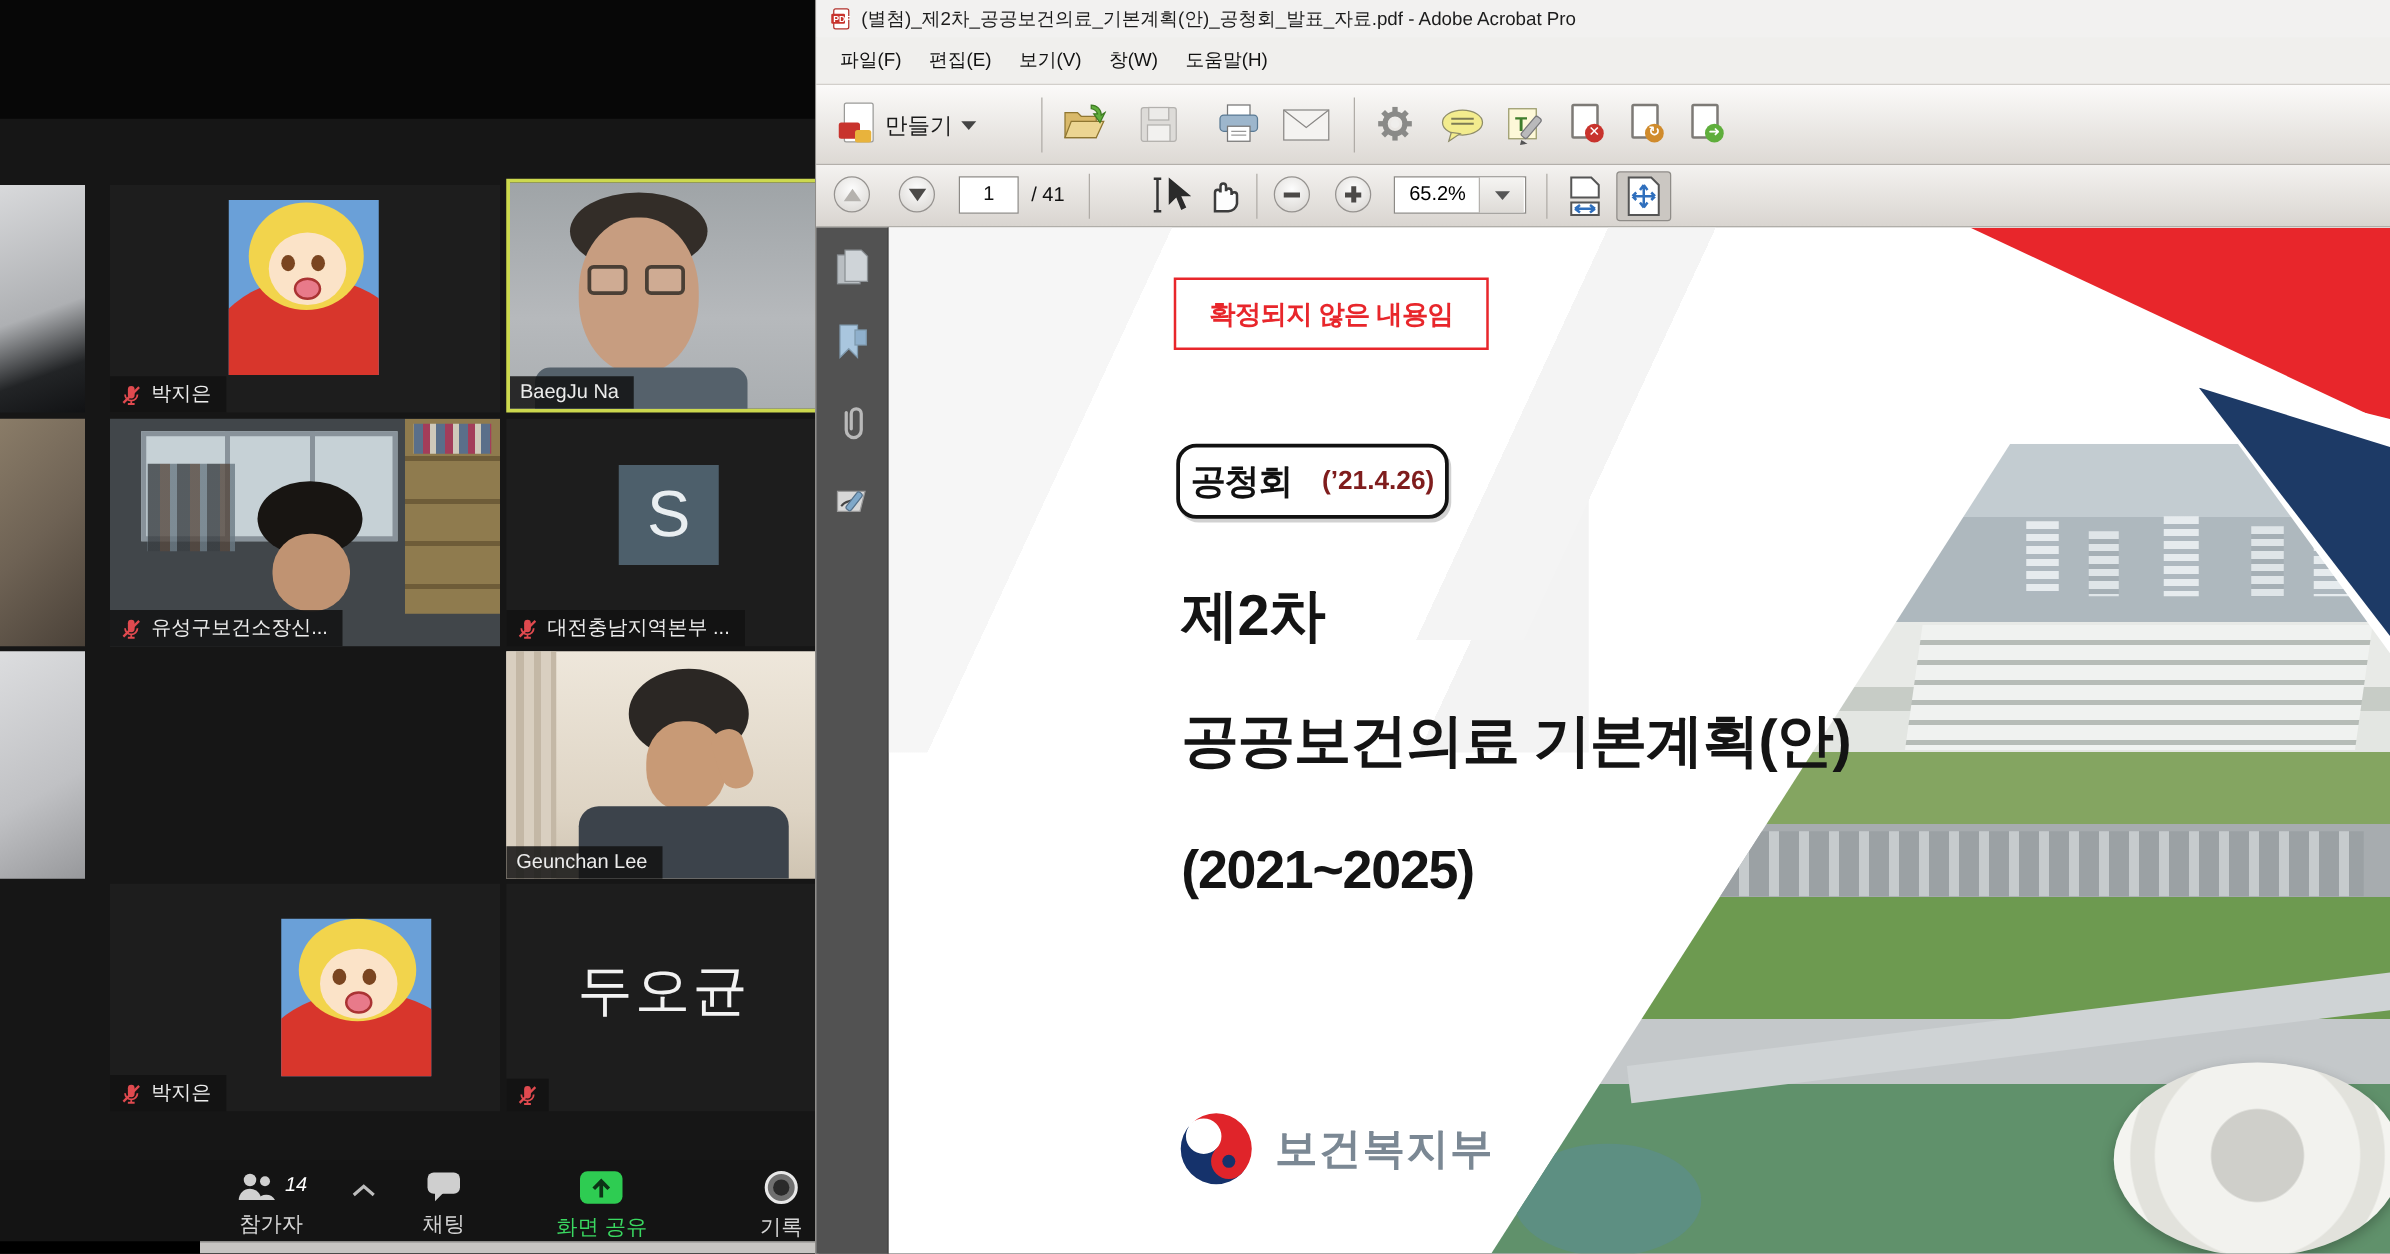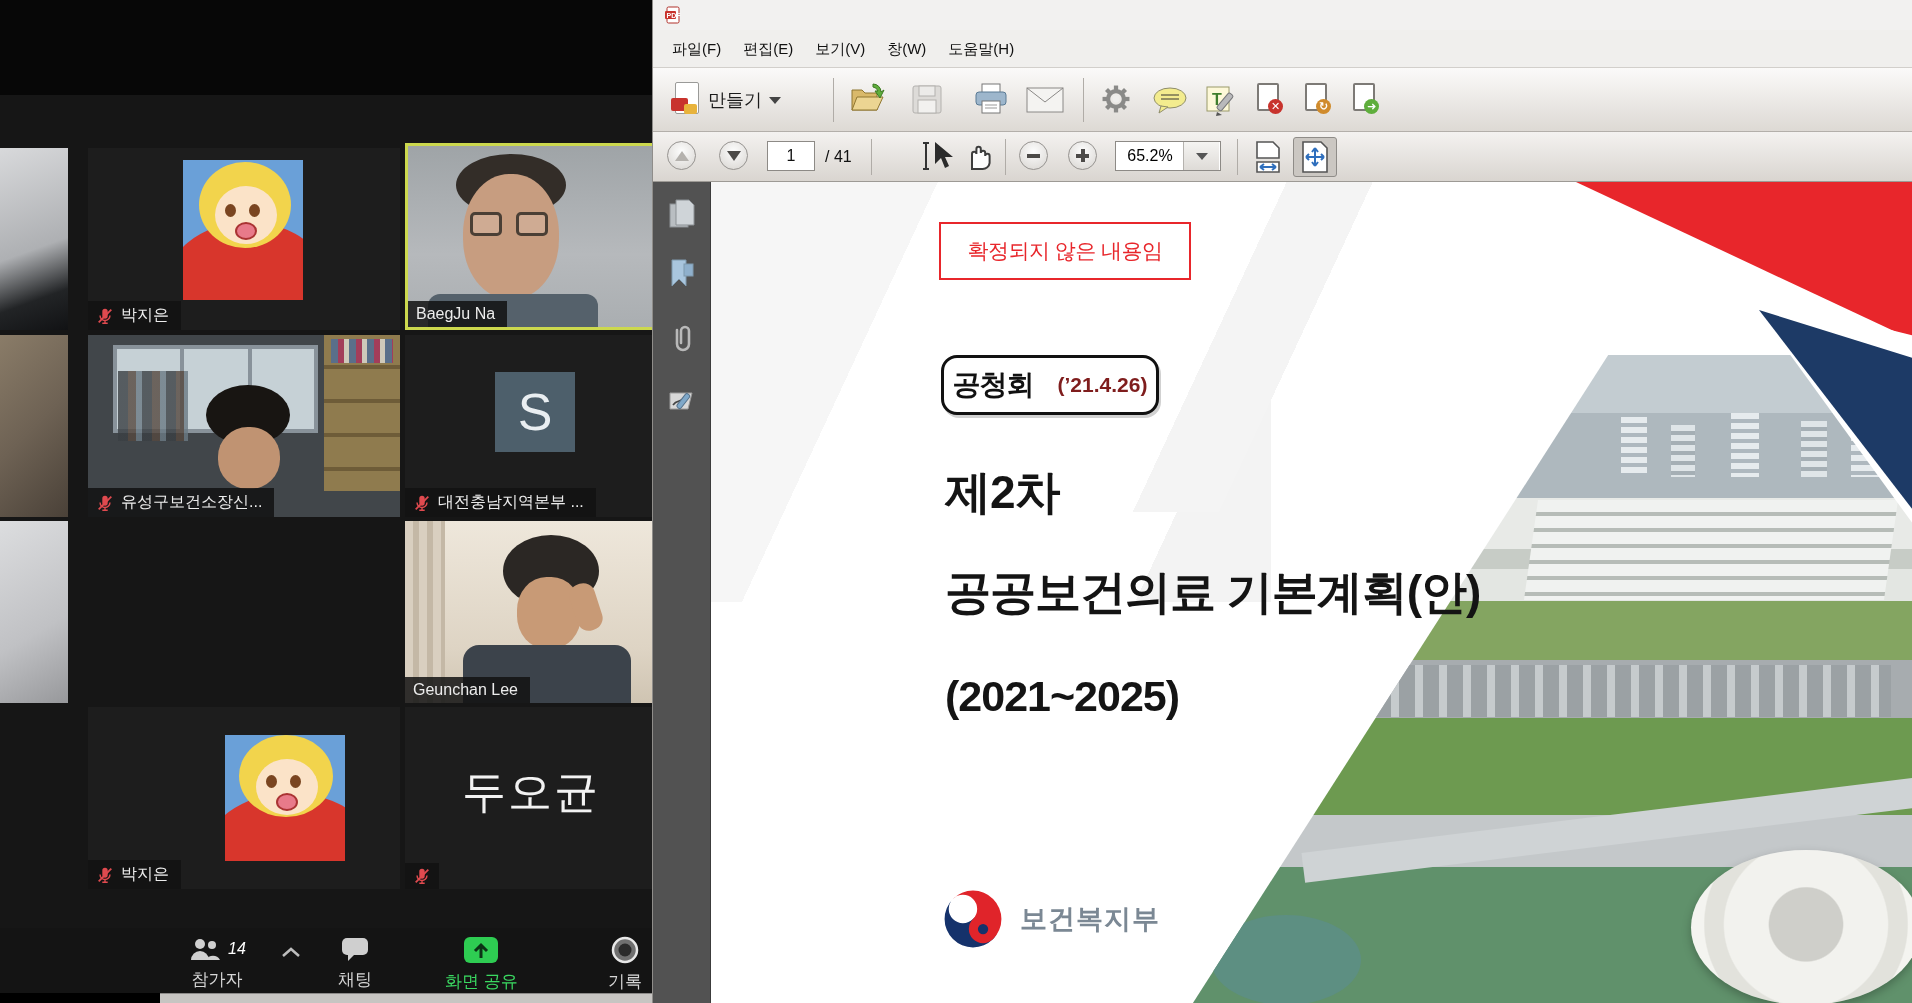--- a/index.html
+++ b/index.html
@@ -209,20 +209,21 @@
   </div>
 
   <div id="acrobat" class="abs">
 
     <div id="ac-titlebar" class="abs">
       <svg width="18" height="18" viewBox="0 0 18 18">
         <rect x="3" y="1" width="12" height="16" rx="1.5" fill="#fff" stroke="#b1302b"></rect>
         <rect x="1" y="5" width="11" height="8" rx="1" fill="#c8332d"></rect>
         <text x="2.5" y="11.6" font-size="7" fill="#fff" font-weight="bold">PDF</text>
       </svg>
+      <span class="t">(별첨)_제2차_공공보건의료_기본계획(안)_공청회_발표_자료.pdf - Adobe Acrobat Pro</span>
     </div>
 
     <div id="ac-menubar" class="abs">
       <span class="mi">파일(F)</span>
       <span class="mi">편집(E)</span>
       <span class="mi">보기(V)</span>
       <span class="mi">창(W)</span>
       <span class="mi">도움말(H)</span>
     </div>
 
@@ -428,39 +429,39 @@
         <div class="abs" style="left:150px;top:460px;width:620px;height:30px;background:#cfd3d5;transform:rotate(-7deg);"></div>
         <div class="abs" style="left:540px;top:495px;width:230px;height:155px;border-radius:50%;background:radial-gradient(circle at 50% 48%,#cfcfca 0 26%,#f2f2ee 27% 58%,#e2e2dc 59% 72%,#f4f4f0 73% 100%);box-shadow:0 4px 10px rgba(0,0,0,.25);"></div>
         <div class="abs" style="left:60px;top:560px;width:150px;height:90px;border-radius:50%;background:#5d8f82;"></div>
       </div>
 
       <div class="abs" style="left:865px;top:0;width:337px;height:158px;background:#e8262b;clip-path:polygon(0 0,100% 0,100% 100%);"></div>
       <div class="abs" style="left:1035px;top:112px;width:167px;height:230px;background:#fff;clip-path:polygon(0 0,100% 18%,100% 100%);"></div>
       <div class="abs" style="left:1048px;top:128px;width:154px;height:200px;background:#1d3a66;clip-path:polygon(0 0,100% 24%,100% 100%);"></div>
 
       <div class="abs" style="left:228px;top:40px;width:252px;height:58px;border:2px solid #e8262b;display:flex;align-items:center;justify-content:center;background:rgba(255,255,255,.7);">
-        <span style="color:#e8262b;font-weight:normal;font-size:21px;letter-spacing:-0.5px;">확정되지 않은 내용임</span>
+        <span style="color:#e8262b;font-weight:bold;font-size:21px;letter-spacing:-0.5px;">확정되지 않은 내용임</span>
       </div>
 
       <div class="abs" style="left:230px;top:173px;width:218px;height:60px;border:3px solid #111;border-radius:16px;background:#fff;box-shadow:2px 3px 0 rgba(0,0,0,.18);display:flex;align-items:center;justify-content:center;gap:24px;">
         <span style="font-weight:bold;font-size:28px;color:#111;letter-spacing:-1px;">공청회</span>
         <span style="font-weight:bold;font-size:21px;color:#7f1d1d;text-align:right;">(’21.4.26)</span>
       </div>
 
       <div class="ptxt" style="left:234px;top:280px;font-size:46px;">제2차</div>
       <div class="ptxt" style="left:234px;top:380px;font-size:46px;">공공보건의료 기본계획(안)</div>
       <div class="ptxt" style="left:234px;top:490px;font-size:43px;">(2021~2025)</div>
 
       <div class="abs" style="left:231px;top:706px;display:flex;align-items:center;gap:16px;">
         <svg width="62" height="62" viewBox="0 0 48 48">
           <g transform="rotate(-45 24 24)">
             <path d="M24 2 A22 22 0 0 0 24 46 A11 11 0 0 0 24 24 A11 11 0 0 1 24 2 Z" fill="#15326b"></path>
             <path d="M24 2 A22 22 0 0 1 24 46 A11 11 0 0 1 24 24 A11 11 0 0 0 24 2 Z" fill="#e0242a"></path>
             <circle cx="24" cy="13" r="7.5" fill="#fff"></circle>
             <circle cx="24" cy="35" r="4" fill="#15326b"></circle>
           </g>
         </svg>
-        <span style="font-size:27px;font-weight:bold;color:#7b8894;letter-spacing:1px;font-family:Liberation Mono, monospace;">보건복지부</span>
+        <span style="font-size:34px;font-weight:bold;color:#7b8894;letter-spacing:1px;font-family:Liberation Mono, monospace;">보건복지부</span>
       </div>
     </div>
   </div>
 
 </div>
 
 </body></html>

